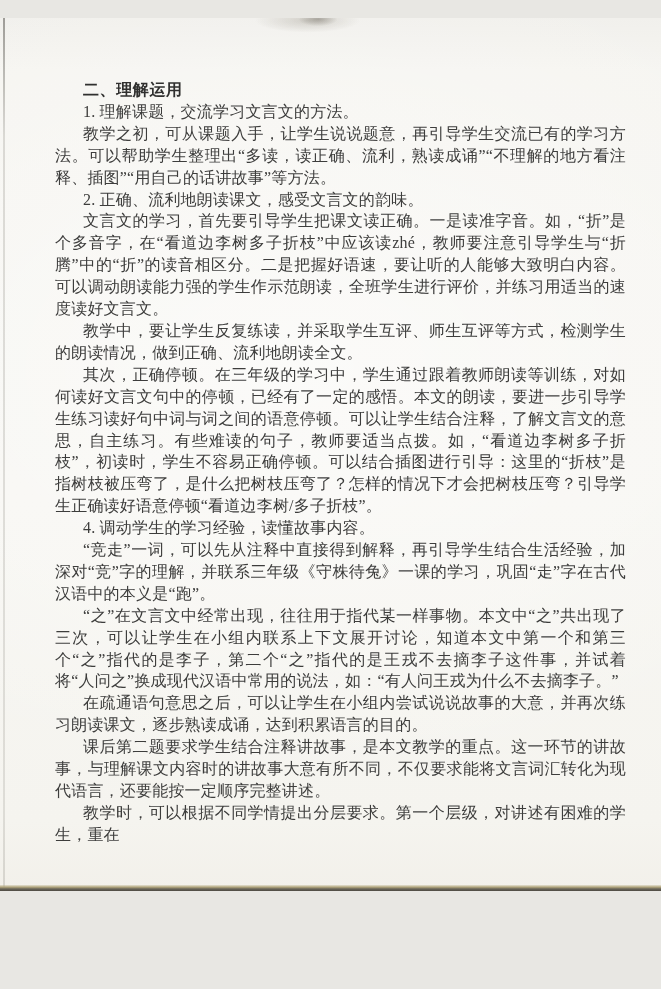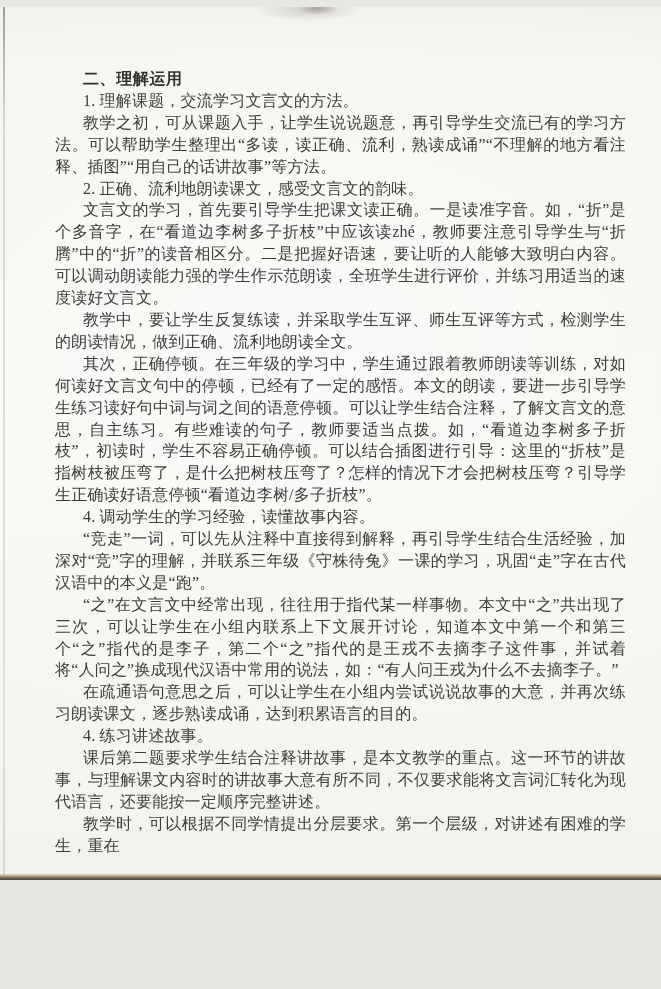--- a/index.html
+++ b/index.html
@@ -4,21 +4,21 @@
 <style>
   html, body {
     margin: 0;
     padding: 0;
     background: #e8e7e3;
   }
   .page {
     position: relative;
     width: 661px;
     height: 873px;
-    margin: 7px auto;
+    margin: 18px auto;
     background:
       radial-gradient(ellipse 900px 600px at 45% 40%, rgba(255,255,255,0.55), rgba(255,255,255,0) 70%),
       linear-gradient(180deg, #f1f0ec 0%, #f6f5f1 6%, #f7f6f2 55%, #f5f4ef 92%, #f2f0ea 100%);
     overflow: hidden;
     font-family: "Liberation Serif", "DejaVu Serif", serif;
   }
   
   .scan-edge-left {
     position: absolute;
     left: 3px; top: 0;
@@ -100,21 +100,20 @@
       <p class="body">1. 理解课题，交流学习文言文的方法。</p>
       <p class="body">教学之初，可从课题入手，让学生说说题意，再引导学生交流已有的学习方法。可以帮助学生整理出“多读，读正确、流利，熟读成诵”“不理解的地方看注释、插图”“用自己的话讲故事”等方法。</p>
       <p class="body">2. 正确、流利地朗读课文，感受文言文的韵味。</p>
       <p class="body">文言文的学习，首先要引导学生把课文读正确。一是读准字音。如，“折”是个多音字，在“看道边李树多子折枝”中应该读zhé，教师要注意引导学生与“折腾”中的“折”的读音相区分。二是把握好语速，要让听的人能够大致明白内容。可以调动朗读能力强的学生作示范朗读，全班学生进行评价，并练习用适当的速度读好文言文。</p>
       <p class="body">教学中，要让学生反复练读，并采取学生互评、师生互评等方式，检测学生的朗读情况，做到正确、流利地朗读全文。</p>
       <p class="body">其次，正确停顿。在三年级的学习中，学生通过跟着教师朗读等训练，对如何读好文言文句中的停顿，已经有了一定的感悟。本文的朗读，要进一步引导学生练习读好句中词与词之间的语意停顿。可以让学生结合注释，了解文言文的意思，自主练习。有些难读的句子，教师要适当点拨。如，“看道边李树多子折枝”，初读时，学生不容易正确停顿。可以结合插图进行引导：这里的“折枝”是指树枝被压弯了，是什么把树枝压弯了？怎样的情况下才会把树枝压弯？引导学生正确读好语意停顿“看道边李树/多子折枝”。</p>
       <p class="body">4. 调动学生的学习经验，读懂故事内容。</p>
       <p class="body">“竞走”一词，可以先从注释中直接得到解释，再引导学生结合生活经验，加深对“竞”字的理解，并联系三年级《守株待兔》一课的学习，巩固“走”字在古代汉语中的本义是“跑”。</p>
       <p class="body">“之”在文言文中经常出现，往往用于指代某一样事物。本文中“之”共出现了三次，可以让学生在小组内联系上下文展开讨论，知道本文中第一个和第三个“之”指代的是李子，第二个“之”指代的是王戎不去摘李子这件事，并试着将“人问之”换成现代汉语中常用的说法，如：“有人问王戎为什么不去摘李子。”</p>
       <p class="body">在疏通语句意思之后，可以让学生在小组内尝试说说故事的大意，并再次练习朗读课文，逐步熟读成诵，达到积累语言的目的。</p>
-      <p class="body">4. 练习讲述故事。</p>
       <p class="body">课后第二题要求学生结合注释讲故事，是本文教学的重点。这一环节的讲故事，与理解课文内容时的讲故事大意有所不同，不仅要求能将文言词汇转化为现代语言，还要能按一定顺序完整讲述。</p>
       <p class="body">教学时，可以根据不同学情提出分层要求。第一个层级，对讲述有困难的学生，重在</p>
     </div>
 
   <div class="footer">
     <span class="unit">第八单元</span>
     <span class="pagenum">168</span>
   </div>
 
   <div class="scan-edge-bottom"></div>

